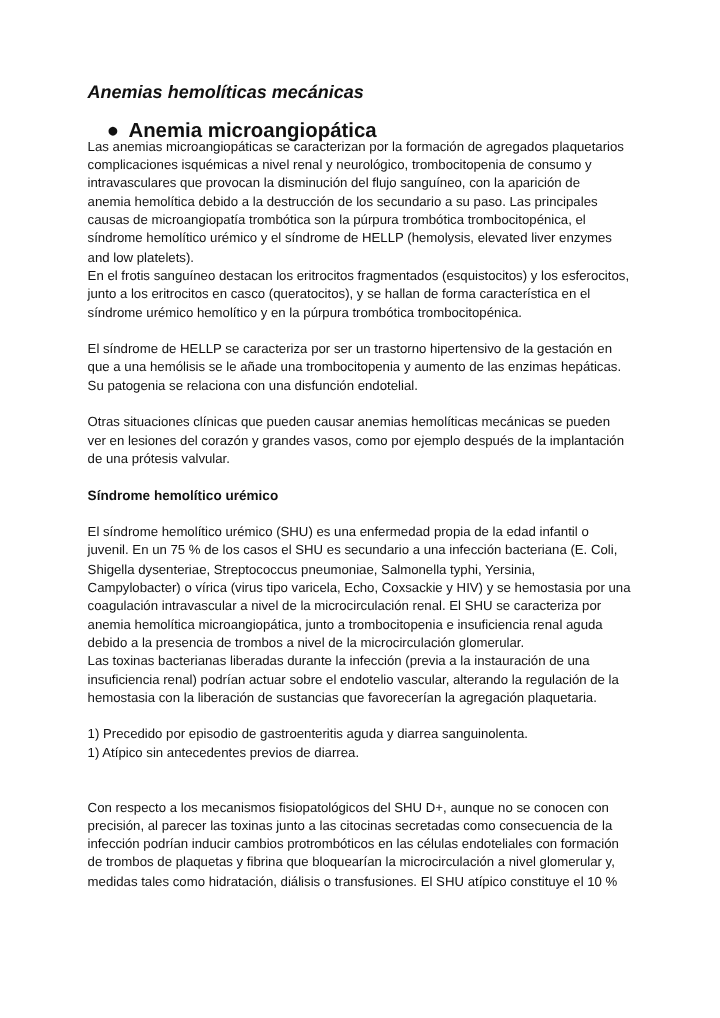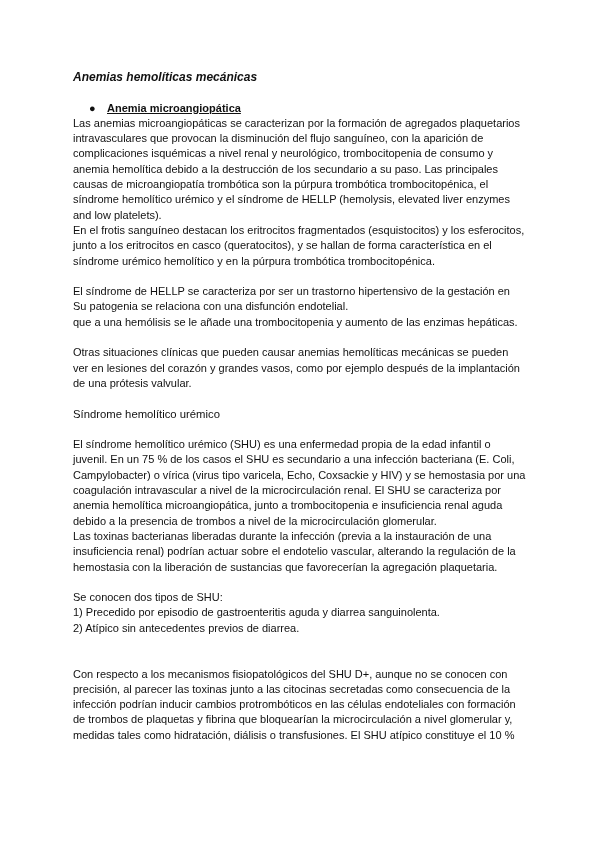--- a/index.html
+++ b/index.html
@@ -1,82 +1,82 @@
 <!DOCTYPE html>
 <html><head>
 <meta charset="utf-8">
 <style>
   html, body { margin: 0; padding: 0; background: #ffffff; }
   body { width: 600px; height: 848px; position: relative; overflow: hidden;
          font-family: "Liberation Sans", sans-serif; color: #111111; }
   .page { position: absolute; left: 73px; top: 70px; width: 470px; }
   .p { font-size: 11px; line-height: 15.3px; margin: 0; white-space: nowrap; }
-  .title { font-size: 12px; font-weight: bold; font-style: italic; line-height: 15.3px; margin: 0; }
+  .title { font-size: 15px; font-weight: bold; font-style: italic; line-height: 15.3px; margin: 0; }
   .gap { height: 15.3px; }
-  .bullet-line { font-size: 11px; font-weight: bold; line-height: 15.3px; margin: 0; padding-left: 16px; text-decoration: underline; }
+  .bullet-line { font-size: 17px; font-weight: bold; line-height: 15.3px; margin: 0; padding-left: 16px; }
   .bullet-dot { display: inline-block; width: 18px; }
-  .h2 { font-size: 11.3px; font-weight: normal; line-height: 15.3px; margin: 0; }
+  .h2 { font-size: 11.3px; font-weight: bold; line-height: 15.3px; margin: 0; }
 </style>
 </head>
 <body>
 
 <div class="page">
   <p class="title">Anemias hemolíticas mecánicas</p>
   <div class="gap"></div>
   <p class="bullet-line">
     <span class="bullet-dot">●</span><span>Anemia microangiopática</span>
   </p>
 
   <div>
     <p class="p">Las anemias microangiopáticas se caracterizan por la formación de agregados plaquetarios</p>
+    <p class="p">complicaciones isquémicas a nivel renal y neurológico, trombocitopenia de consumo y</p>
     <p class="p">intravasculares que provocan la disminución del flujo sanguíneo, con la aparición de</p>
-    <p class="p">complicaciones isquémicas a nivel renal y neurológico, trombocitopenia de consumo y</p>
     <p class="p">anemia hemolítica debido a la destrucción de los secundario a su paso. Las principales</p>
     <p class="p">causas de microangiopatía trombótica son la púrpura trombótica trombocitopénica, el</p>
     <p class="p">síndrome hemolítico urémico y el síndrome de HELLP (hemolysis, elevated liver enzymes</p>
     <p class="p">and low platelets).</p>
   </div>
   <div>
     <p class="p">En el frotis sanguíneo destacan los eritrocitos fragmentados (esquistocitos) y los esferocitos,</p>
     <p class="p">junto a los eritrocitos en casco (queratocitos), y se hallan de forma característica en el</p>
     <p class="p">síndrome urémico hemolítico y en la púrpura trombótica trombocitopénica.</p>
   </div>
   <div class="gap"></div>
   <div>
     <p class="p">El síndrome de HELLP se caracteriza por ser un trastorno hipertensivo de la gestación en</p>
+    <p class="p">que a una hemólisis se le añade una trombocitopenia y aumento de las enzimas hepáticas.</p>
     <p class="p">Su patogenia se relaciona con una disfunción endotelial.</p>
-    <p class="p">que a una hemólisis se le añade una trombocitopenia y aumento de las enzimas hepáticas.</p>
   </div>
   <div class="gap"></div>
   <div>
     <p class="p">Otras situaciones clínicas que pueden causar anemias hemolíticas mecánicas se pueden</p>
     <p class="p">ver en lesiones del corazón y grandes vasos, como por ejemplo después de la implantación</p>
     <p class="p">de una prótesis valvular.</p>
   </div>
   <div class="gap"></div>
   <p class="h2">Síndrome hemolítico urémico</p>
   <div class="gap"></div>
   <div>
     <p class="p">El síndrome hemolítico urémico (SHU) es una enfermedad propia de la edad infantil o</p>
     <p class="p">juvenil. En un 75 % de los casos el SHU es secundario a una infección bacteriana (E. Coli,</p>
+    <p class="p">Shigella dysenteriae, Streptococcus pneumoniae, Salmonella typhi, Yersinia,</p>
     <p class="p">Campylobacter) o vírica (virus tipo varicela, Echo, Coxsackie y HIV) y se hemostasia por una</p>
     <p class="p">coagulación intravascular a nivel de la microcirculación renal. El SHU se caracteriza por</p>
     <p class="p">anemia hemolítica microangiopática, junto a trombocitopenia e insuficiencia renal aguda</p>
     <p class="p">debido a la presencia de trombos a nivel de la microcirculación glomerular.</p>
   </div>
   <div>
     <p class="p">Las toxinas bacterianas liberadas durante la infección (previa a la instauración de una</p>
     <p class="p">insuficiencia renal) podrían actuar sobre el endotelio vascular, alterando la regulación de la</p>
     <p class="p">hemostasia con la liberación de sustancias que favorecerían la agregación plaquetaria.</p>
   </div>
   <div class="gap"></div>
   <div>
-    <p class="p">Se conocen dos tipos de SHU:</p>
     <p class="p">1) Precedido por episodio de gastroenteritis aguda y diarrea sanguinolenta.</p>
-    <p class="p">2) Atípico sin antecedentes previos de diarrea.</p>
+    <p class="p">1) Atípico sin antecedentes previos de diarrea.</p>
   </div>
   <div class="gap"></div>
   <div class="gap"></div>
   <div>
     <p class="p">Con respecto a los mecanismos fisiopatológicos del SHU D+, aunque no se conocen con</p>
     <p class="p">precisión, al parecer las toxinas junto a las citocinas secretadas como consecuencia de la</p>
     <p class="p">infección podrían inducir cambios protrombóticos en las células endoteliales con formación</p>
     <p class="p">de trombos de plaquetas y fibrina que bloquearían la microcirculación a nivel glomerular y,</p>
     <p class="p">medidas tales como hidratación, diálisis o transfusiones. El SHU atípico constituye el 10 %</p>
   </div>

